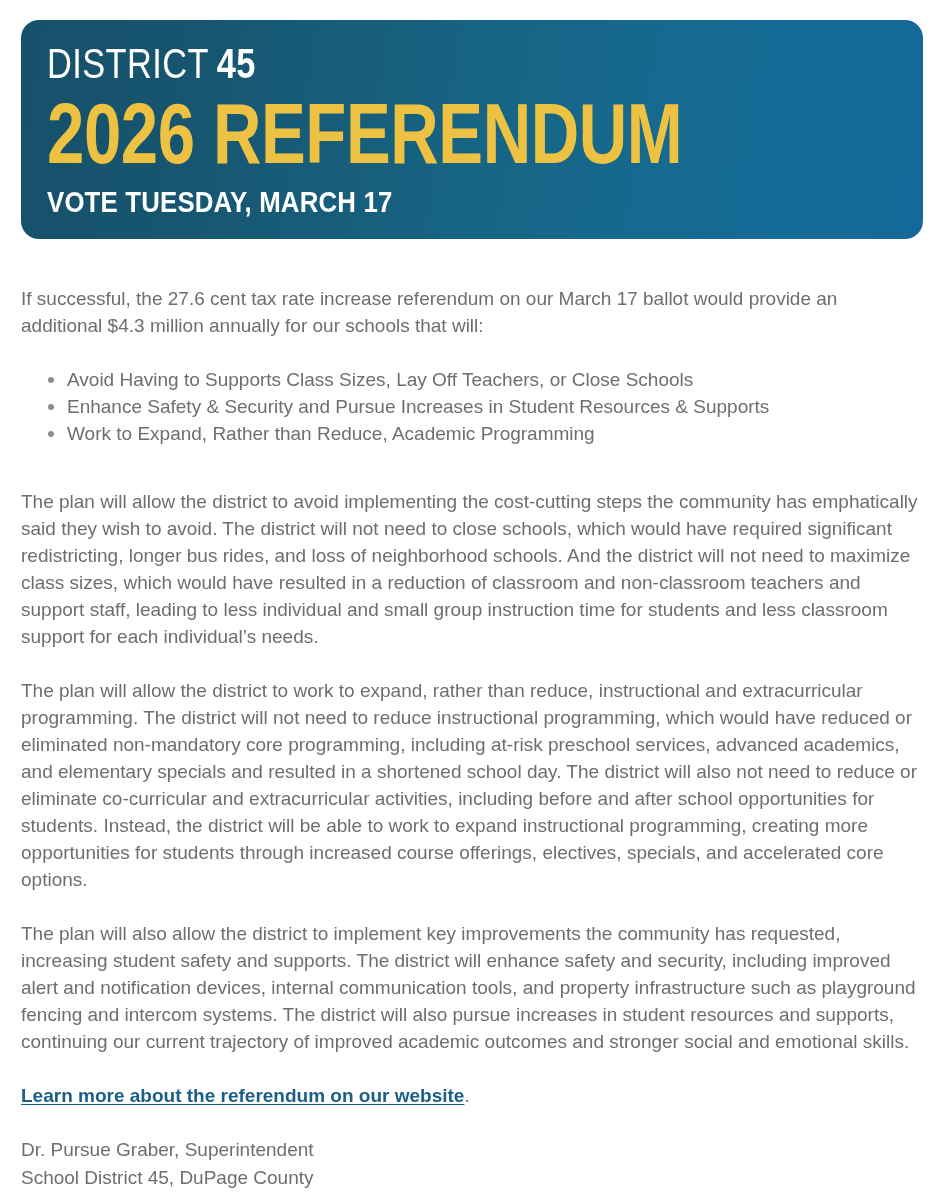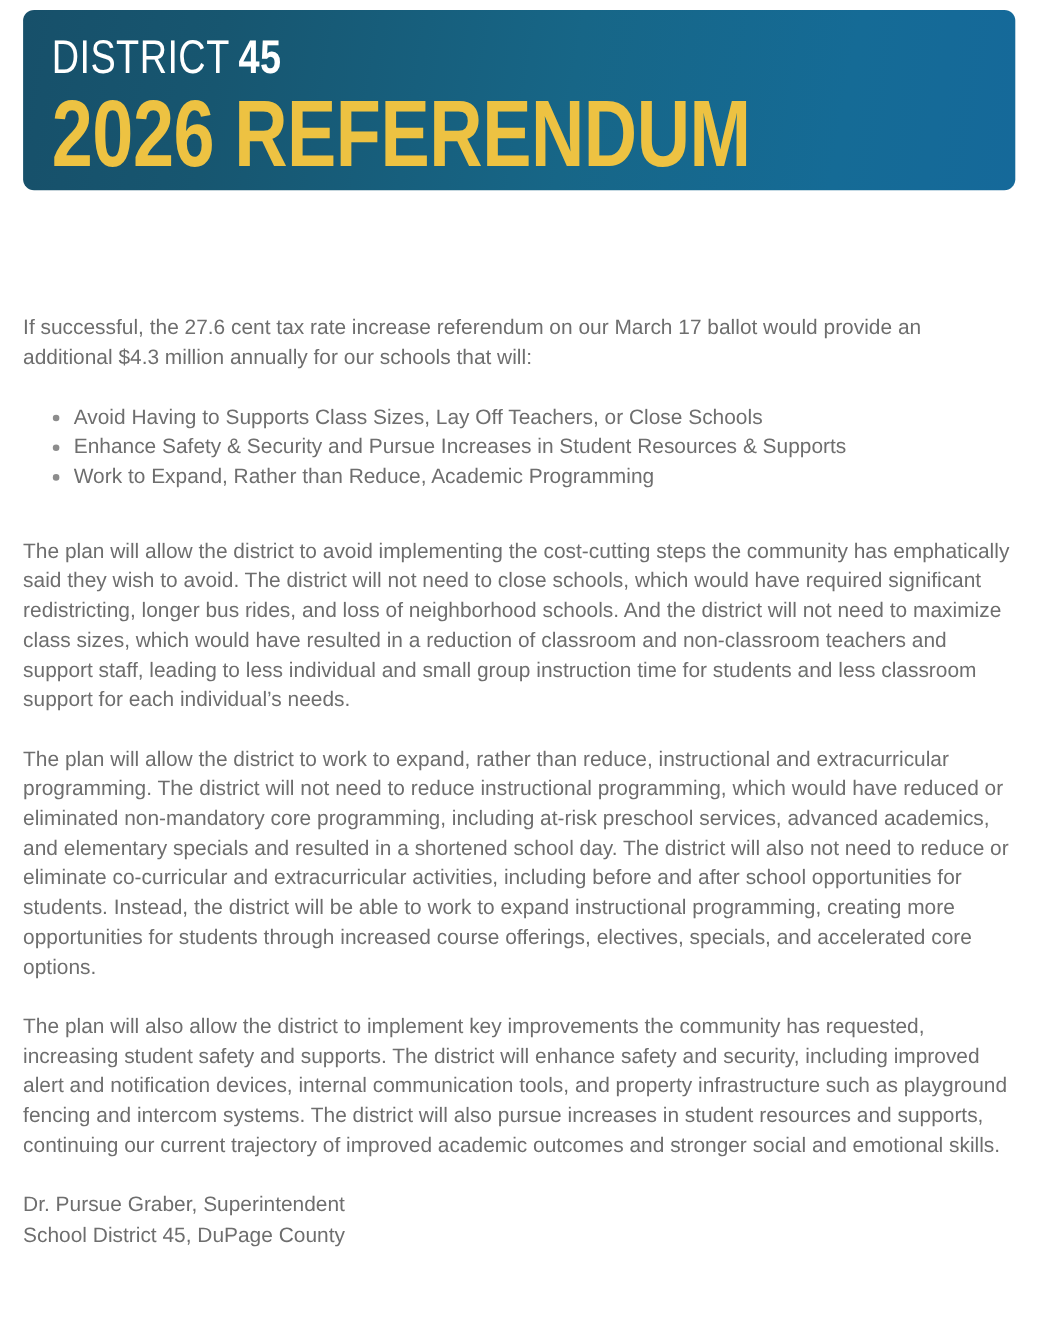--- a/index.html
+++ b/index.html
@@ -20,24 +20,24 @@
     position: relative;
     width: 945px;
     height: 1201px;
     background: #ffffff;
   }
 
   
   .banner {
     position: absolute;
     left: 21px;
-    top: 9px;
+    top: 20px;
     width: 902px;
-    height: 164px;
-    border-radius: 10px;
+    height: 219px;
+    border-radius: 18px;
     background: linear-gradient(100deg, #175069 0%, #17556f 22%, #176party 40%, #166b96 78%, #15699a 100%);
     background: linear-gradient(100deg, #17506a 0%, #175670 20%, #176687 55%, #156b96 82%, #15699a 100%);
     overflow: hidden;
   }
   .banner-inner {
     position: absolute;
     left: 26px;
     top: 20px;
     right: 10px;
   }
@@ -169,20 +169,21 @@
     </ul>
 
     <div class="spacer-sm"></div>
 
     <p>The plan will allow the district to avoid implementing the cost-cutting steps the community has emphatically said they wish to avoid. The district will not need to close schools, which would have required significant redistricting, longer bus rides, and loss of neighborhood schools. And the district will not need to maximize class sizes, which would have resulted in a reduction of classroom and non-classroom teachers and support staff, leading to less individual and small group instruction time for students and less classroom support for each individual’s needs.</p>
 
     <p>The plan will allow the district to work to expand, rather than reduce, instructional and extracurricular programming. The district will not need to reduce instructional programming, which would have reduced or eliminated non-mandatory core programming, including at-risk preschool services, advanced academics, and elementary specials and resulted in a shortened school day. The district will also not need to reduce or eliminate co-curricular and extracurricular activities, including before and after school opportunities for students. Instead, the district will be able to work to expand instructional programming, creating more opportunities for students through increased course offerings, electives, specials, and accelerated core options.</p>
 
     <p>The plan will also allow the district to implement key improvements the community has requested, increasing student safety and supports. The district will enhance safety and security, including improved alert and notification devices, internal communication tools, and property infrastructure such as playground fencing and intercom systems. The district will also pursue increases in student resources and supports, continuing our current trajectory of improved academic outcomes and stronger social and emotional skills.</p>
 
+    <p class="link-line"><a class="ref-link" href="#">Learn more about the referendum on our website</a><span>.</span></p>
 
     <div class="signature">
       <div>Dr. Pursue Graber, Superintendent</div>
       <div>School District 45, DuPage County</div>
     </div>
 
   </div>
 
 </div>
 

